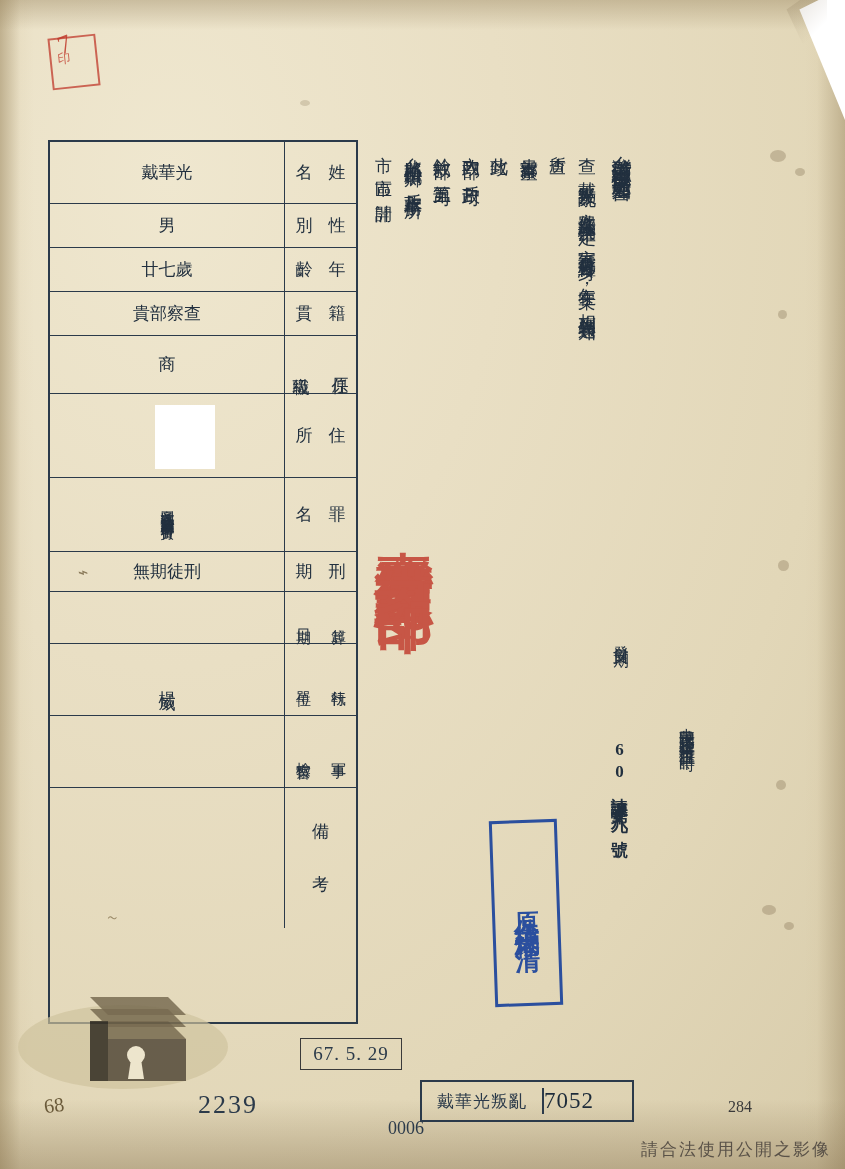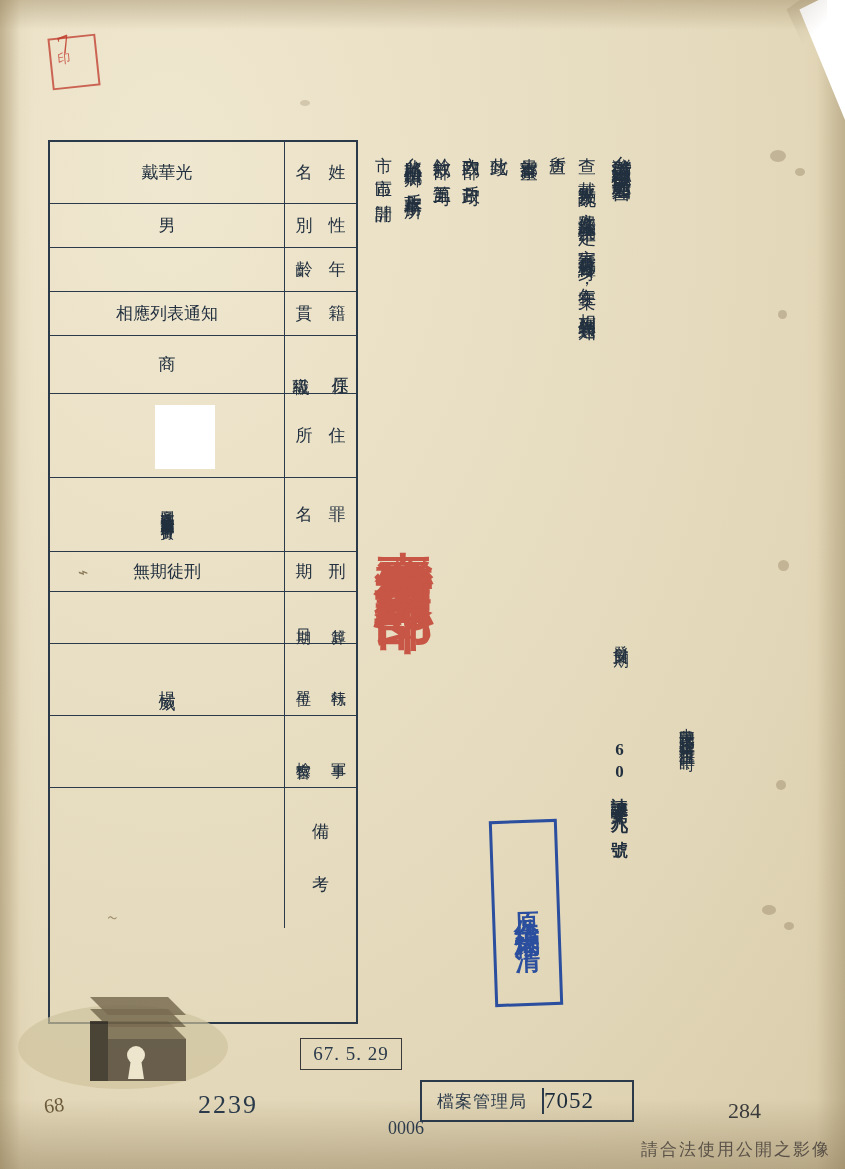--- a/index.html
+++ b/index.html
@@ -289,21 +289,21 @@
     width: 88px;
     border-left: 2px solid #2b3a4a;
     font-size: 23px;
     color: #1d2b3a;
     text-align: left;
     letter-spacing: 1px;
   }
   #num-284 {
     position: absolute;
     left: 728px; top: 1098px;
-    font-size: 22px;
+    font-size: 16px;
     color: #3a3a3a;
   }
   #num-68 {
     position: absolute;
     left: 44px; top: 1094px;
     font-size: 20px;
     color: #6a5a3a;
     transform: rotate(-8deg);
   }
   #footer-note {
@@ -389,28 +389,29 @@
         <span>別</span>
       </div>
       <div class="val">男</div>
     </div>
 
     <div class="row" style="height:44px;">
       <div class="lbl two">
         <span>年</span>
         <span>齡</span>
       </div>
+      <div class="val">廿七歲</div>
     </div>
 
     <div class="row" style="height:44px;">
       <div class="lbl two">
         <span>籍</span>
         <span>貫</span>
       </div>
-      <div class="val">相應列表通知</div>
+      <div class="val">貴部察查</div>
     </div>
 
     <div class="row" style="height:58px;">
       <div class="lbl two">
         <span class="vtxt tight">原任</span>
         <span class="vtxt tight">職級</span>
       </div>
       <div class="val">商</div>
     </div>
 
@@ -492,21 +493,21 @@
   <div id="blue-stamp">
     <div class="bs">原件模糊不清</div>
   </div>
 
   <div id="num-2239">2239</div>
   <div id="date-stamp-box">67. 5. 29</div>
   <div id="num-0006">0006</div>
 
   <div id="archive-box">
     <div class="a-right">7052</div>
-    <div class="a-left">檔案管理局</div>
+    <div class="a-left">戴華光叛亂</div>
   </div>
 
   <div id="num-284">284</div>
   <div id="num-68">68</div>
   <div id="footer-note">請合法使用公開之影像</div>
 
   <svg id="logo" viewBox="0 0 210 120">
     <ellipse cx="105" cy="72" rx="105" ry="42" fill="#cfc39e" opacity="0.75"></ellipse>
     <g fill="#6d6047">
       <polygon points="72,22 150,22 168,40 90,40" opacity="0.85"></polygon>

